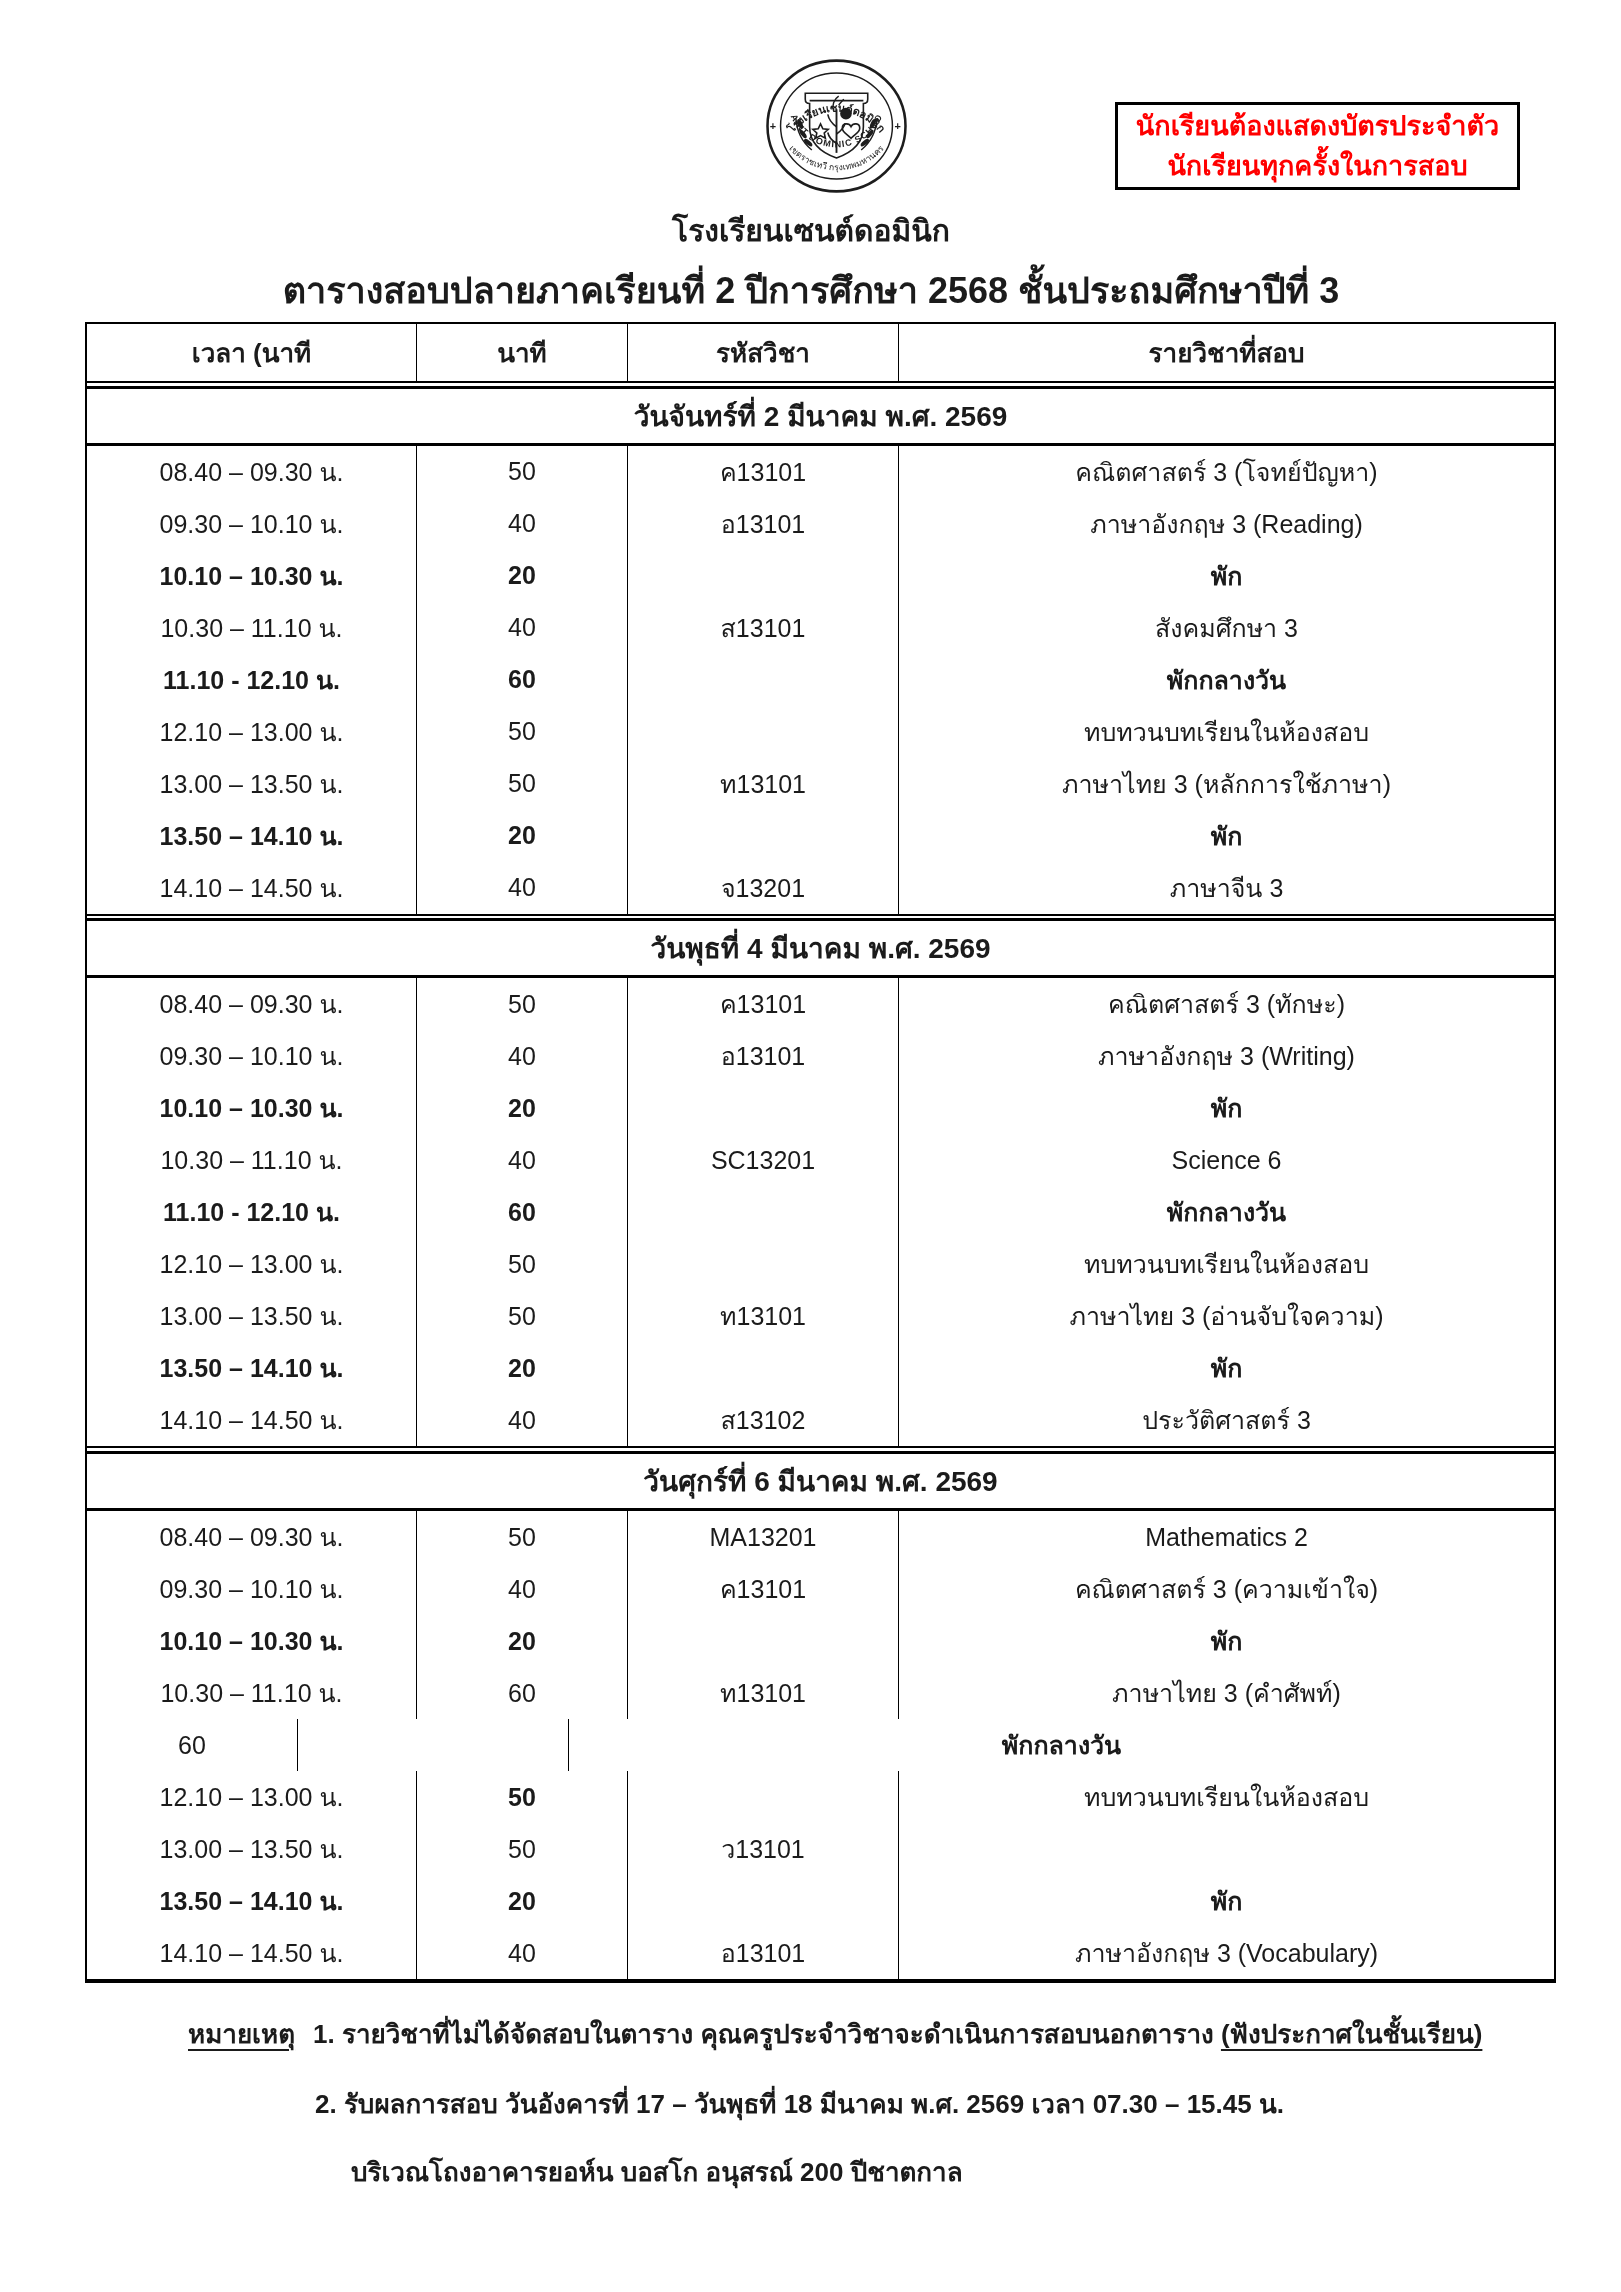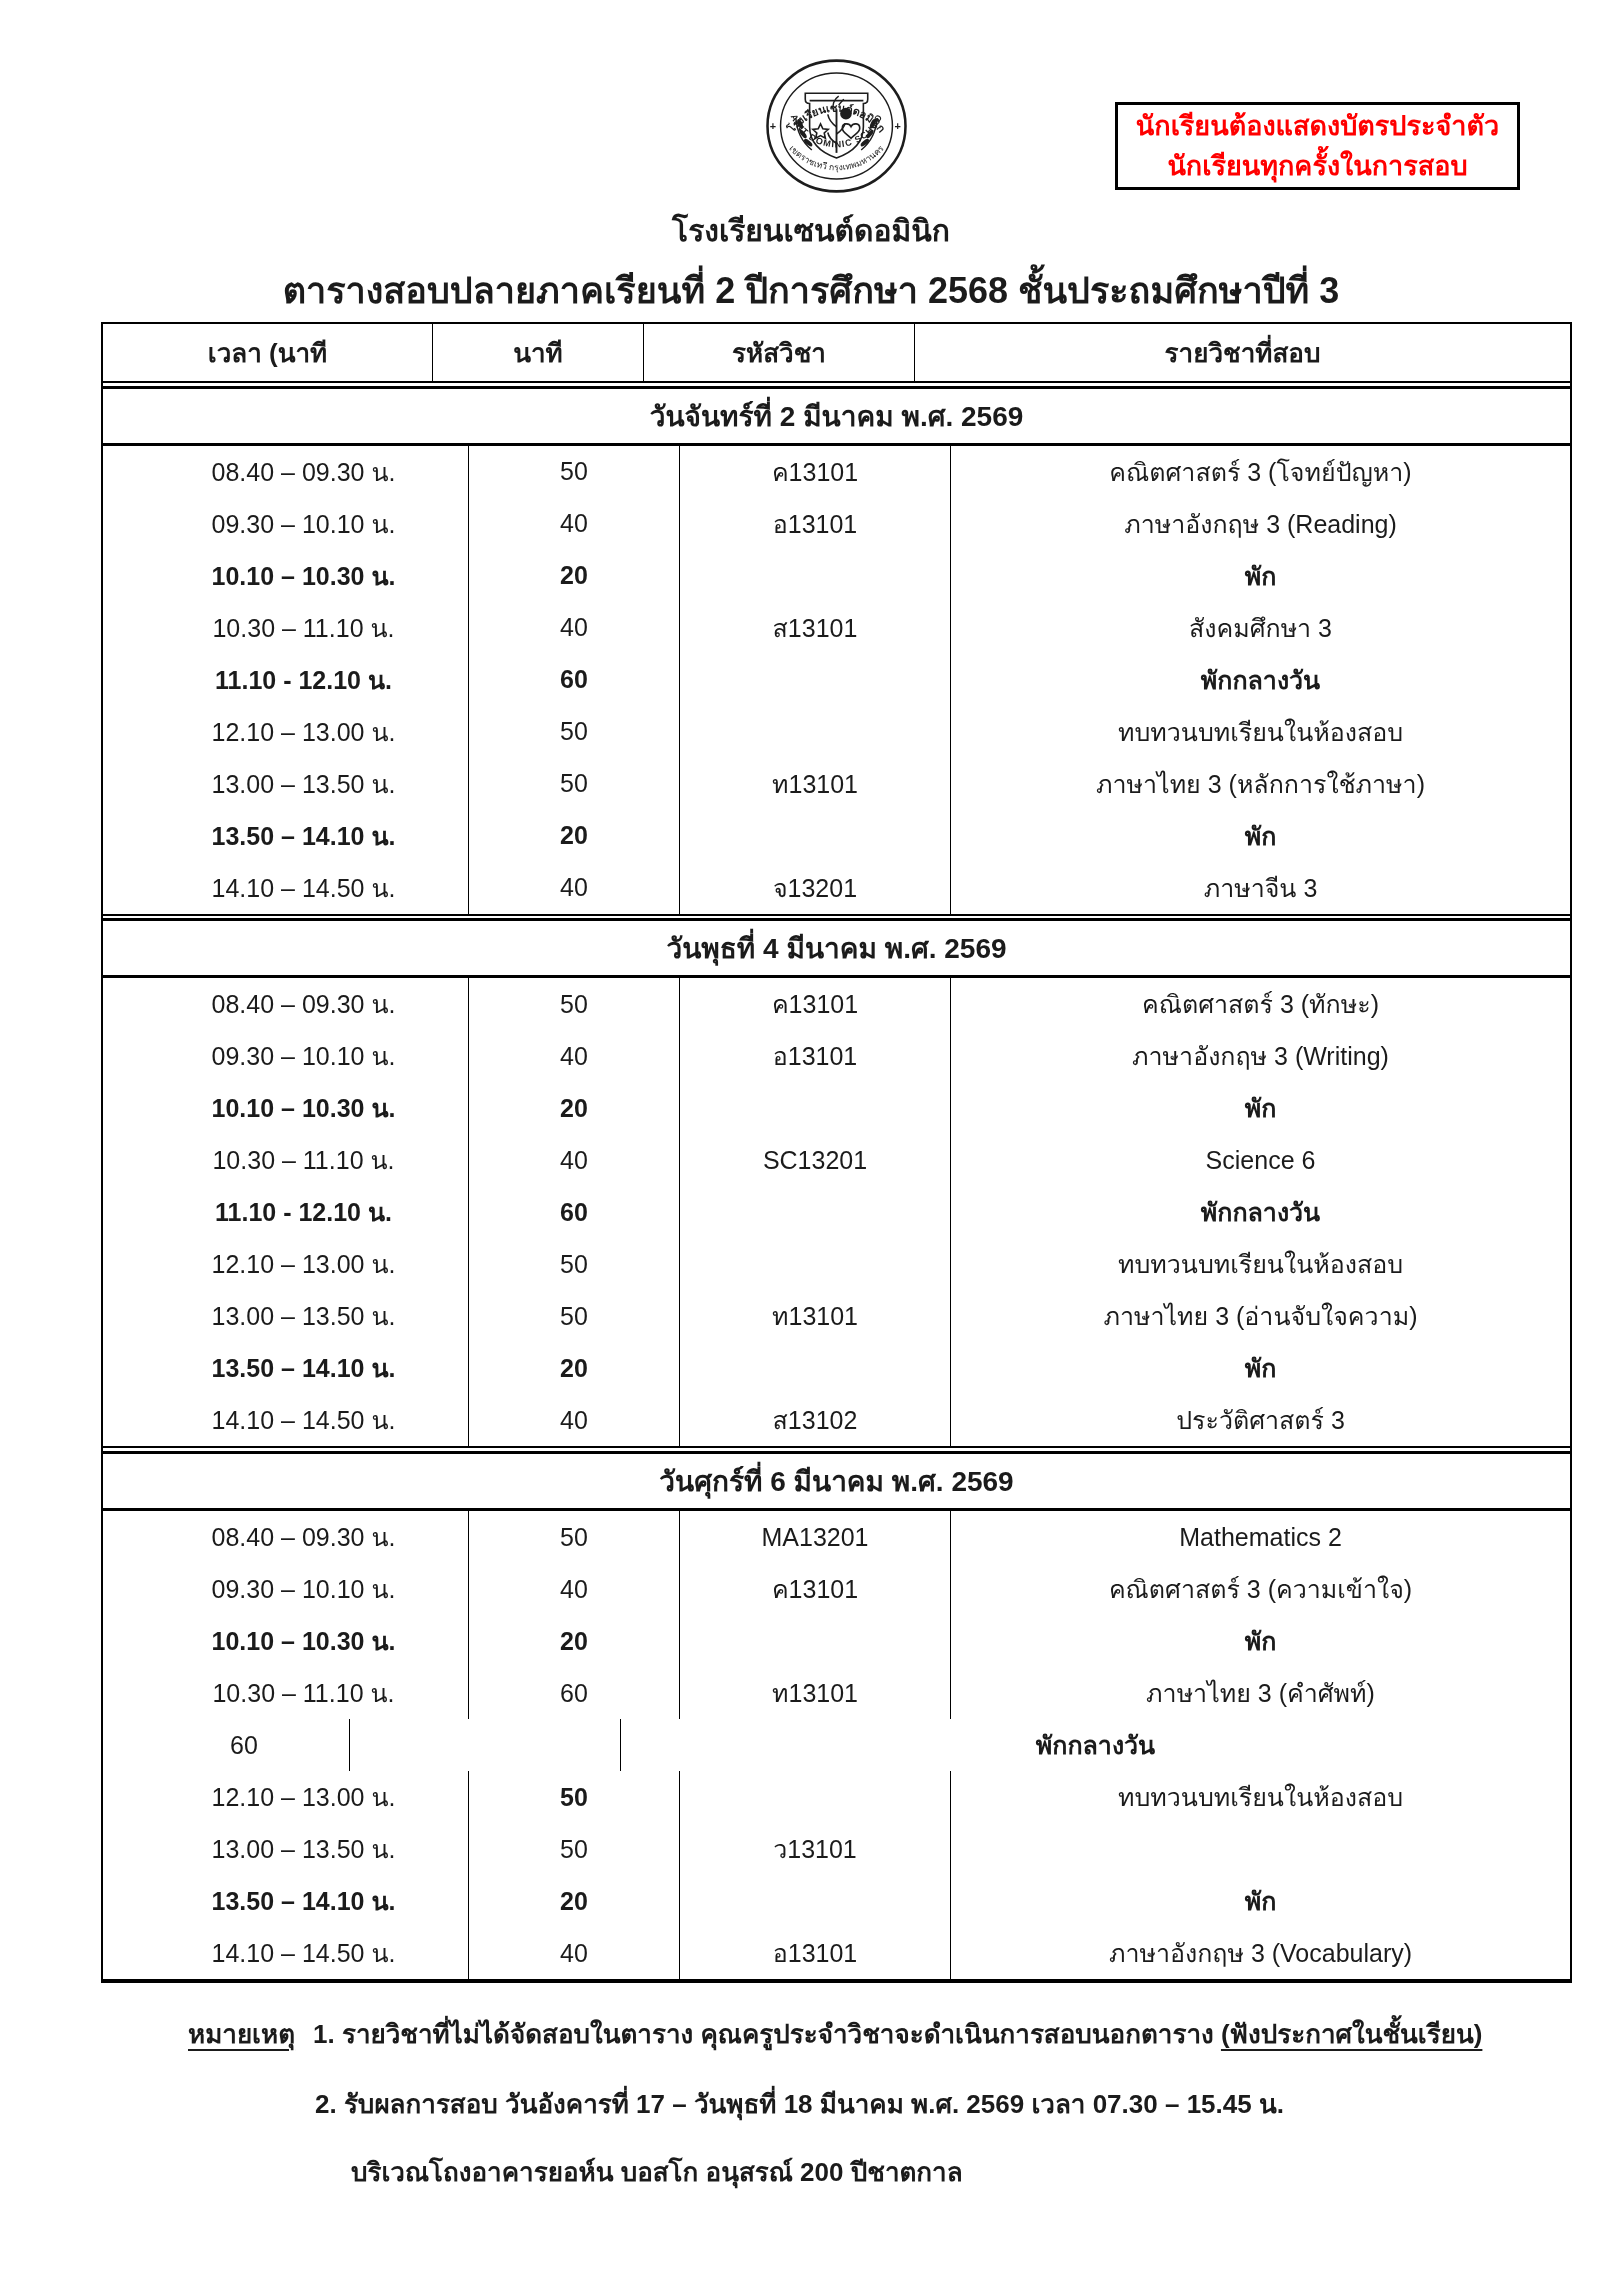--- a/index.html
+++ b/index.html
@@ -30,21 +30,21 @@
     text-align:center; font-size:30px; font-weight:700; line-height:1.2;
   }
   .doc-subtitle {
     position:absolute; top:269px; left:0; width:100%;
     text-align:center; font-size:36px; font-weight:700; line-height:1.2;
   }
 
   
   .exam-table {
     position:absolute; left:85px; top:322px; width:1471px;
-    border:2.7px solid #000; box-sizing:border-box; background:#fff;margin-left:16px;
+    border:2.7px solid #000; box-sizing:border-box; background:#fff;
   }
   .cell { display:flex; align-items:center; justify-content:center; box-sizing:border-box; }
   .c1 { width:330px; border-right:1.8px solid #000; }
   .c2 { width:211px; border-right:1.8px solid #000; }
   .c3 { width:271px; border-right:1.8px solid #000; }
   .c4 { flex:1; }
 
   .header-row {
     display:flex; height:57px;
     border-bottom:2.7px solid #000;
@@ -52,21 +52,21 @@
   }
 
   .day-row {
     height:54px; margin-top:2.7px;
     border-top:3.6px solid #000; border-bottom:3.6px solid #000;
     display:flex; align-items:center; justify-content:center;
     font-weight:700; font-size:28px; box-sizing:content-box;
   }
   .section-rows { border-bottom:2.7px solid #000; }
 
-  .data-row { display:flex; height:52px; font-size:25px;padding-left:36px; }
+  .data-row { display:flex; height:52px; font-size:25px; }
   .bold { font-weight:700; }
 
   
   .note { position:absolute; font-size:26px; font-weight:700; white-space:nowrap; }
   .note-1 { left:188px; top:2013px; }
   .note-2 { left:315px; top:2083px; }
   .note-3 { left:351px; top:2151px; }
   .u { text-decoration:underline; text-underline-offset:6.3px; text-decoration-thickness:1.8px; }
   .note-label { margin-right:18px; }
 </style>

